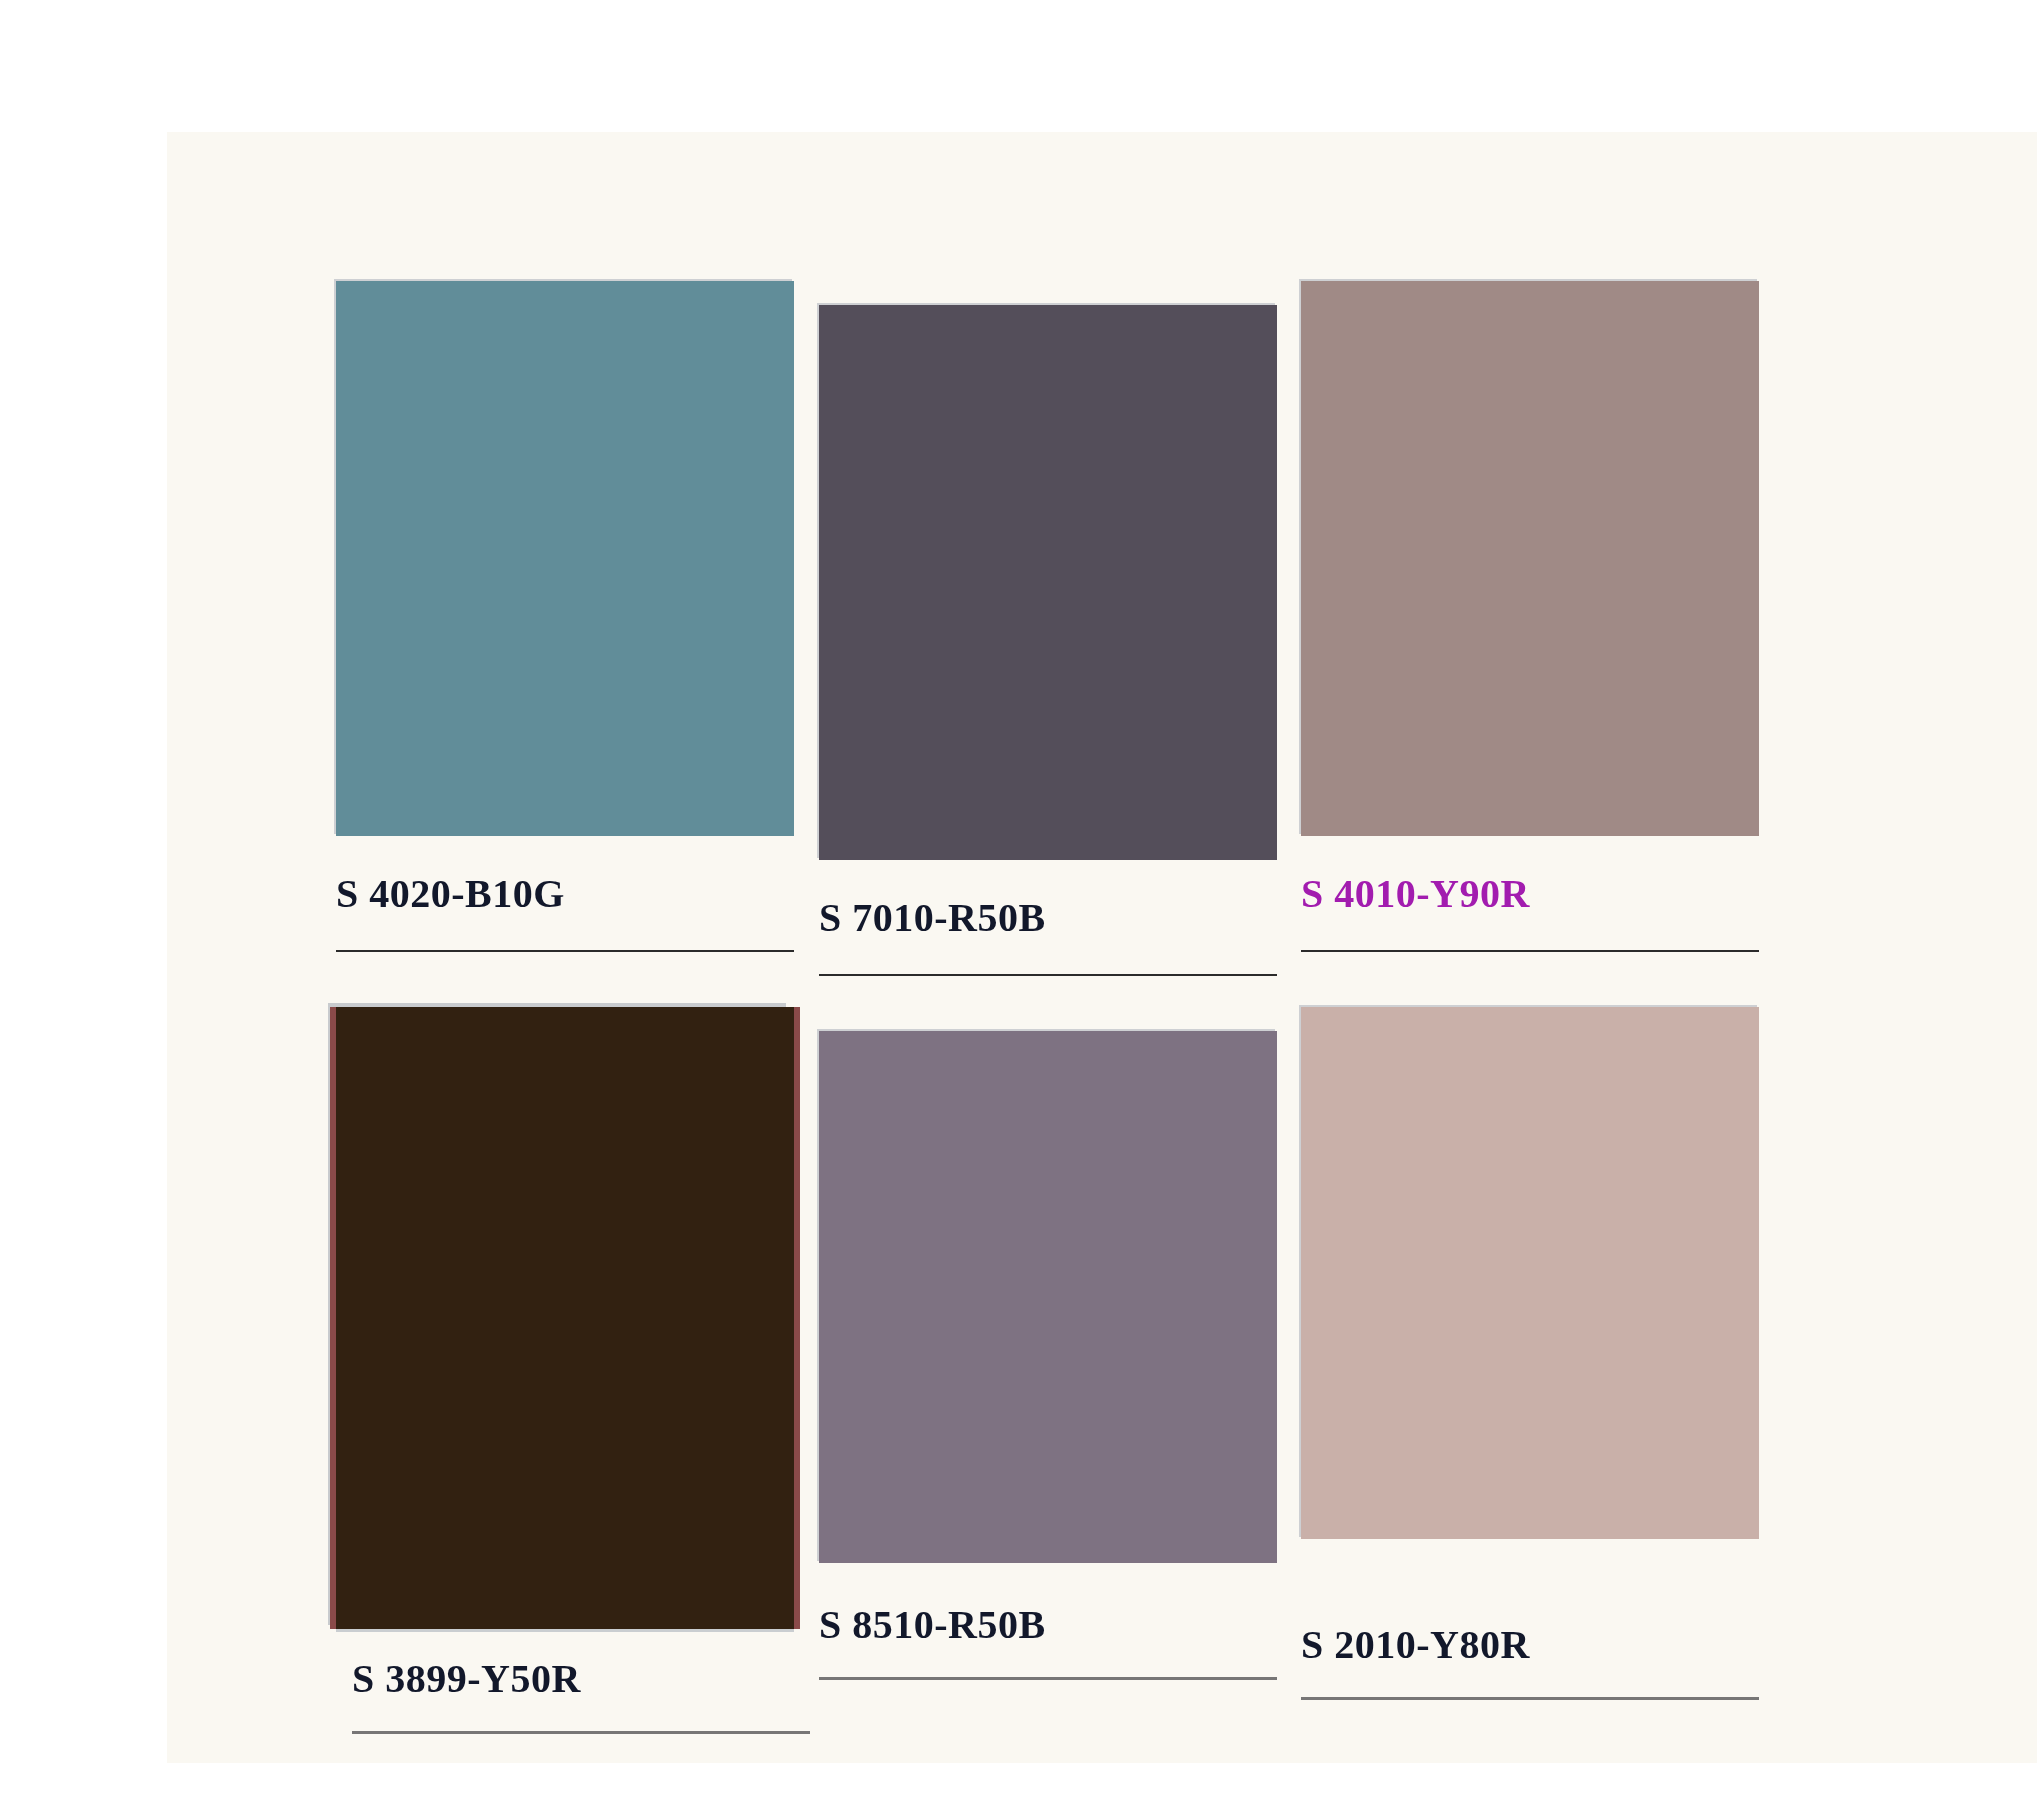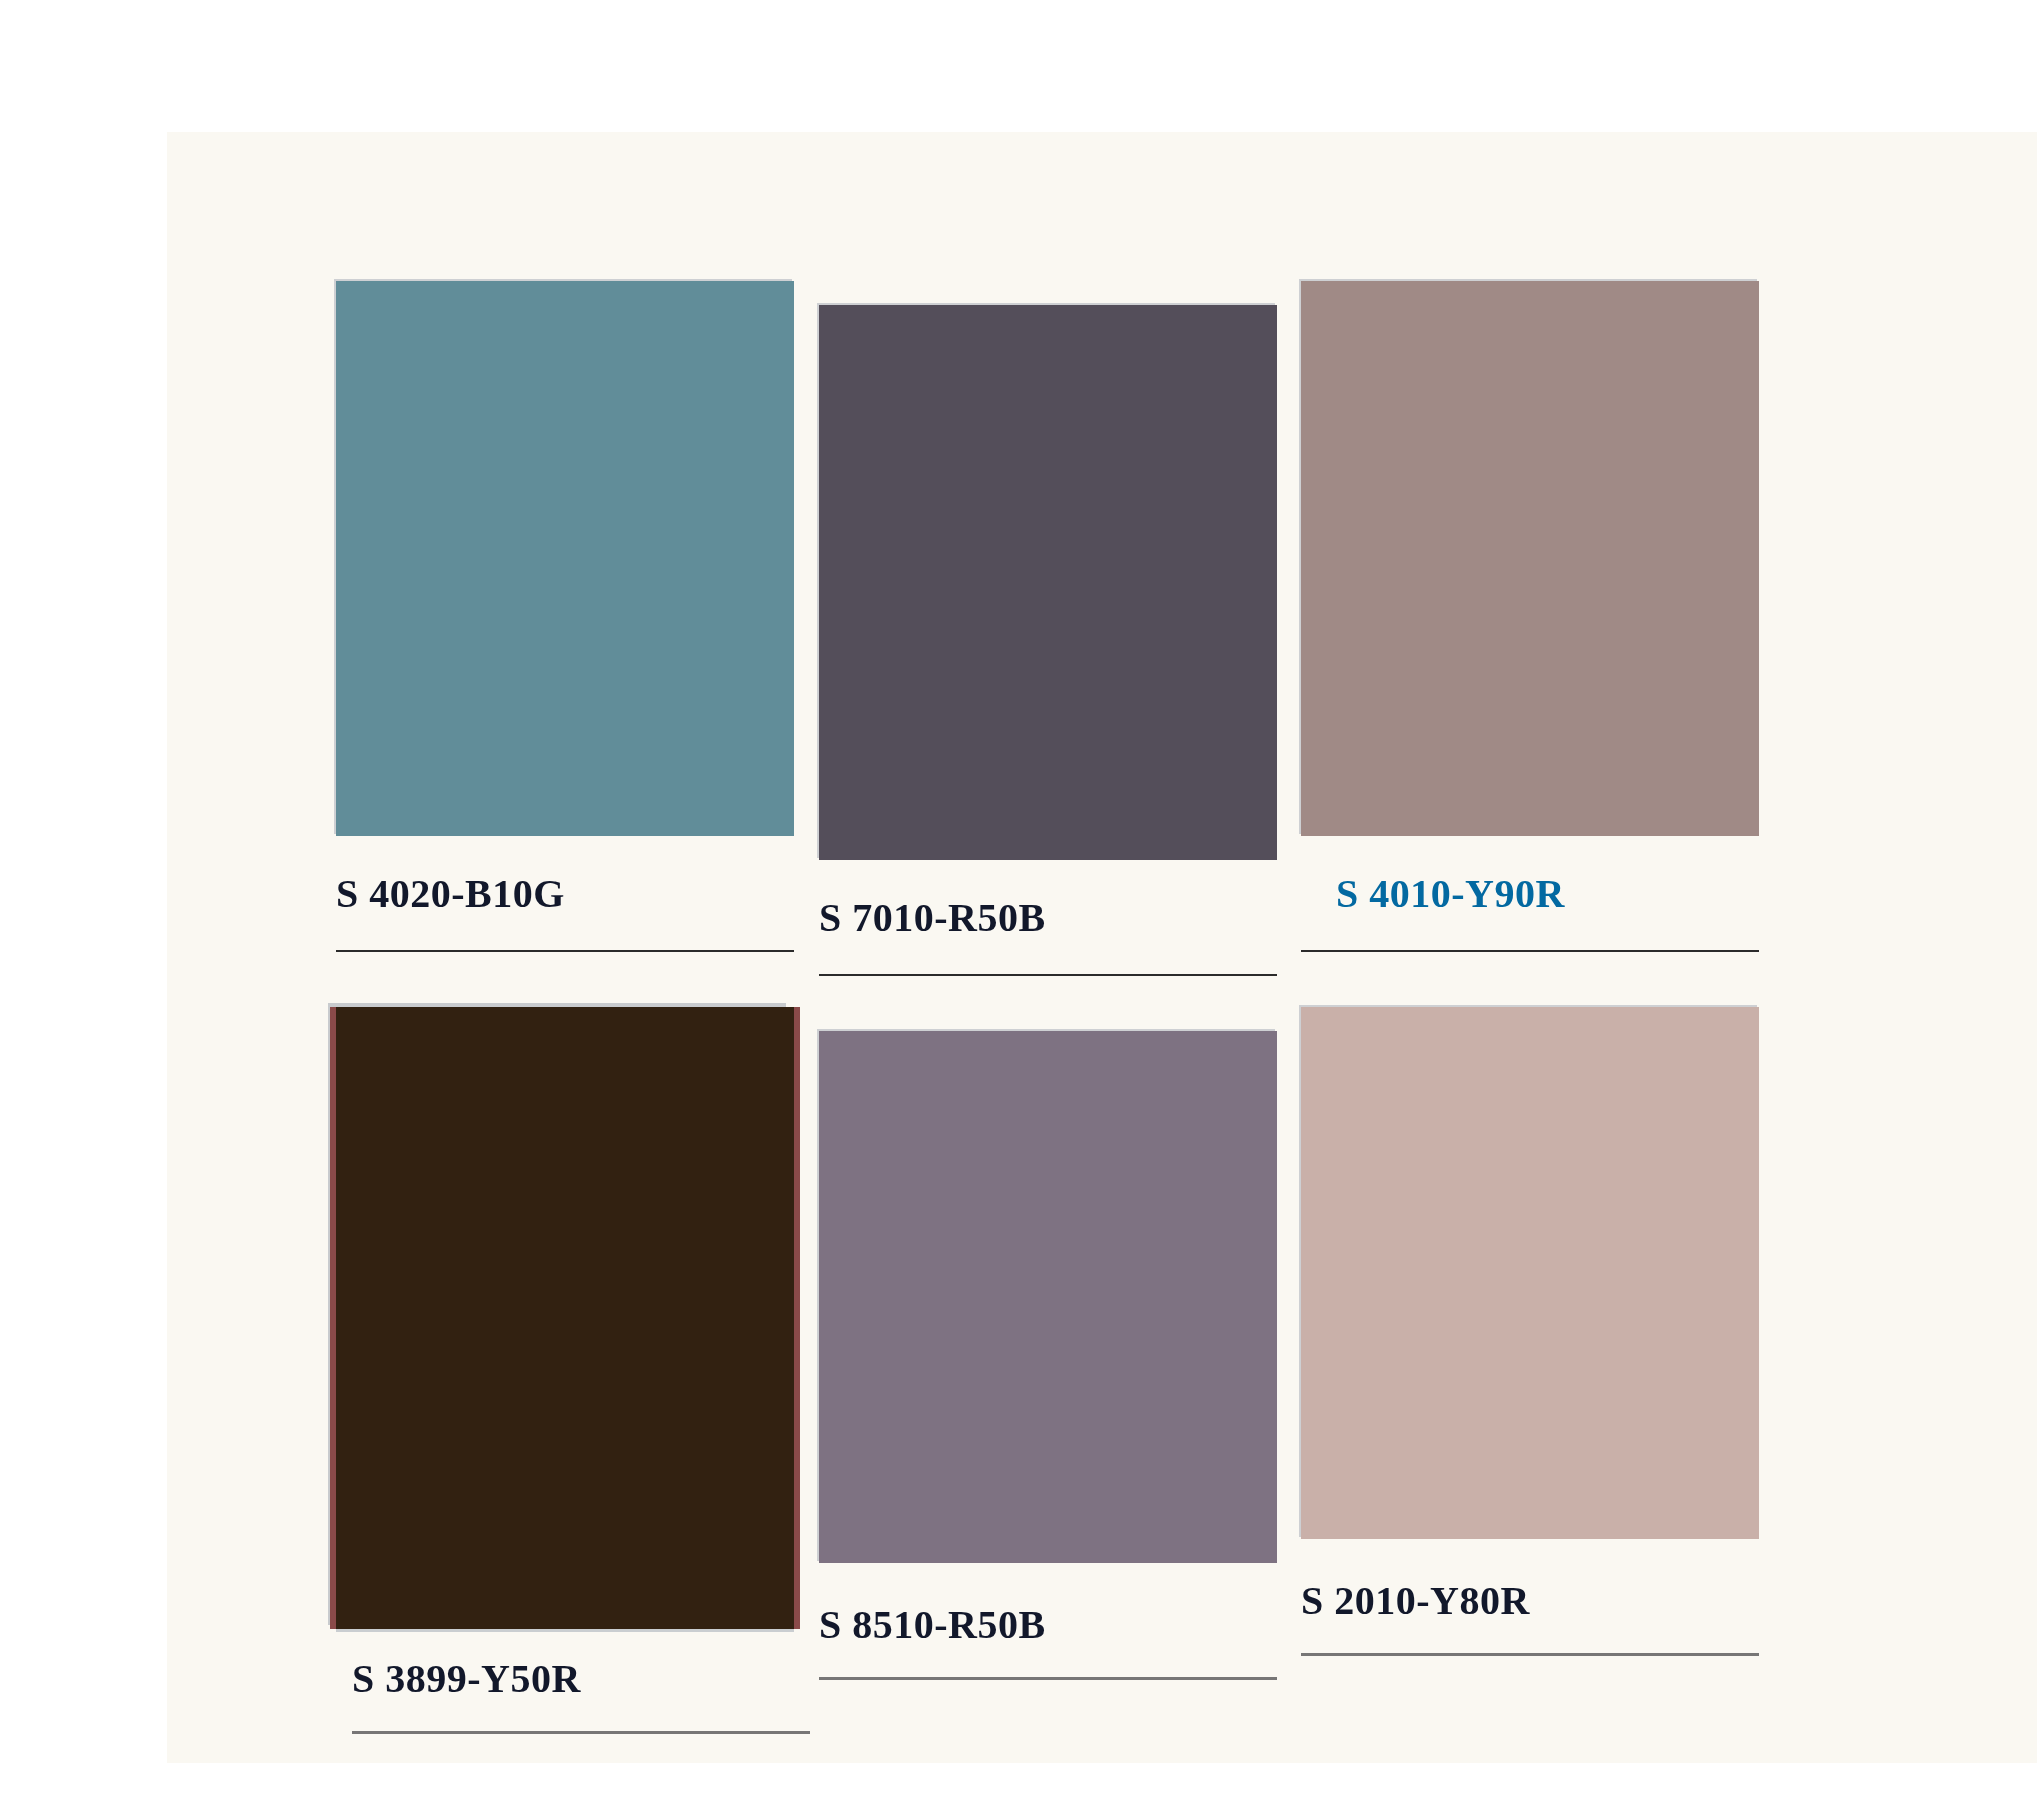--- a/index.html
+++ b/index.html
@@ -121,21 +121,21 @@
         <div class="swatch" style="background:#544e5a"></div>
         <div class="meta">
           <div class="label" style="color: rgb(18, 24, 43);">S 7010-R50B</div>
           <div class="rule" style="background: rgb(43, 43, 43);"></div>
         </div>
       </div>
 
       <div class="cell row0 col2">
         <div class="swatch" style="background:#a08a86"></div>
         <div class="meta">
-          <div class="label" style="color: #0369a1; margin-left: 35px;">S 4010-Y90R</div>
+          <div class="label" style="color: #a21caf;">S 4010-Y90R</div>
           <div class="rule" style="background: rgb(43, 43, 43);"></div>
         </div>
       </div>
 
       <div class="cell row1 col0 brown-cell">
         <div class="swatch brown" style="background:#322111"></div>
         <div class="meta">
           <div class="label" style="color: rgb(18, 24, 43);">S 3899-Y50R</div>
           <div class="rule" style="background: rgb(119, 118, 118);"></div>
         </div>
@@ -145,21 +145,21 @@
         <div class="swatch" style="background:#7e7282"></div>
         <div class="meta">
           <div class="label" style="color: rgb(18, 24, 43);">S 8510-R50B</div>
           <div class="rule" style="background: rgb(119, 118, 118);"></div>
         </div>
       </div>
 
       <div class="cell row1 col2">
         <div class="swatch" style="background:#c9b0a9"></div>
         <div class="meta">
-          <div class="label" style="color: rgb(18, 24, 43);">S 2010-Y80R</div>
+          <div class="label" style="color: rgb(18, 24, 43); margin-top: 44px;">S 2010-Y80R</div>
           <div class="rule" style="background: rgb(119, 118, 118);"></div>
         </div>
       </div>
 
     </div>
   </div>
 </div>
 
 
 </body></html>

